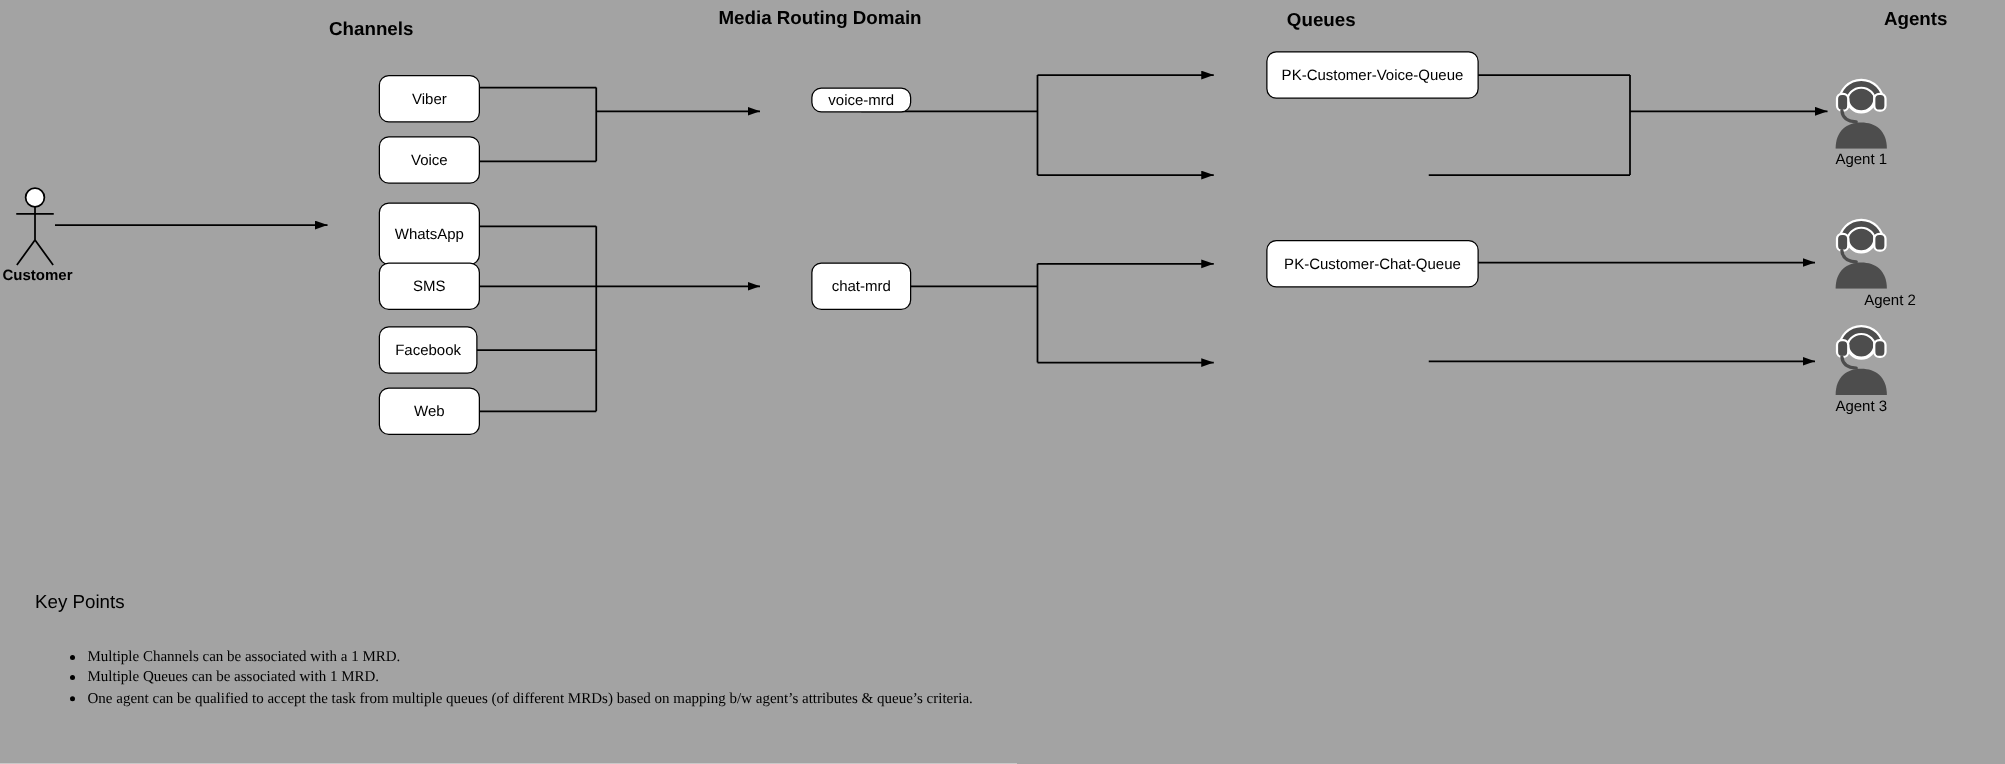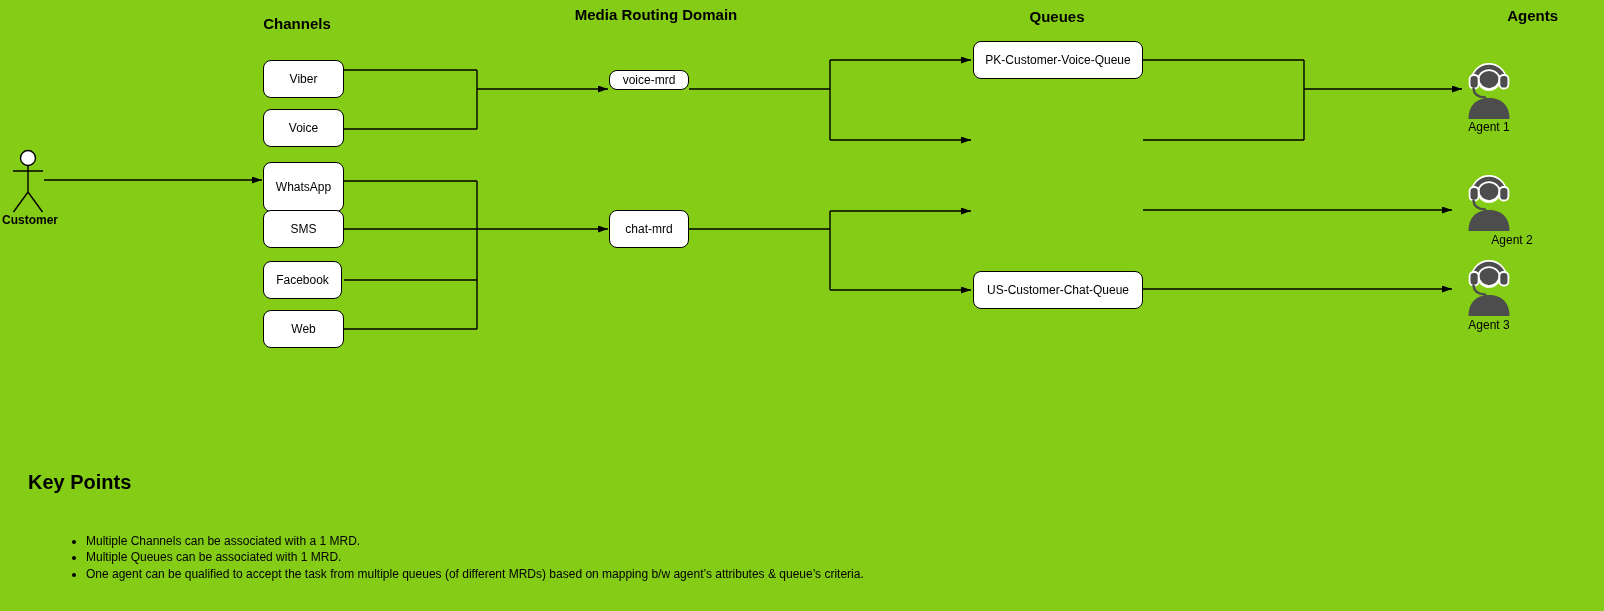--- a/index.html
+++ b/index.html
@@ -1,29 +1,29 @@
 <!DOCTYPE html>
 <html><head>
 <meta charset="utf-8">
 <style>
   html,body{margin:0;padding:0;background:#ffffff;}
   body{font-family:"Liberation Sans", sans-serif;color:#000;}
-  #canvas{position:relative;width:1604px;height:611px;background:#84cc16;overflow:hidden;}
+  #canvas{position:relative;width:1604px;height:611px;background:#a3a3a3;overflow:hidden;}
   #connectors{position:absolute;left:0;top:0;}
   .hdr{position:absolute;font-weight:bold;font-size:15px;text-align:center;line-height:18px;}
   .node{position:absolute;box-sizing:border-box;background:#fff;border:1.5px solid #000;
         border-radius:8px;display:flex;align-items:center;justify-content:center;
-        font-size:12px;text-align:center;line-height:14px;}
+        font-size:12px;text-align:center;line-height:14px;margin-left:40px;}
   .agent-icon{position:absolute;}
   .agent-label{position:absolute;width:80px;text-align:center;font-size:12px;line-height:14px;}
   .customer-label{position:absolute;left:0;top:213px;width:60px;text-align:center;
         font-weight:bold;font-size:12px;line-height:14px;}
-  .kp-heading{position:absolute;left:28px;top:473px;font-weight:bold;font-size:20px;line-height:18px;}
-  .kp-list{position:absolute;left:48px;top:517px;margin:16px;padding:0 0 0 22px;
-        font-size:12px;line-height:16.4px;}
+  .kp-heading{position:absolute;left:28px;top:473px;font-weight:normal;font-size:15px;line-height:18px;}
+  .kp-list{position:absolute;left:48px;top:517px;margin:0;padding:0 0 0 22px;
+        font-size:12px;line-height:16.4px;font-family:Liberation Serif, serif;}
   .kp-list li{margin:0;padding:0;}
 </style>
 </head>
 <body>
 
 <div id="canvas">
 
   <svg id="connectors" width="1604" height="611" viewBox="0 0 1604 611" xmlns="http://www.w3.org/2000/svg">
     <defs>
       <marker id="arrow" markerWidth="11" markerHeight="8" refX="10" refY="3.5" orient="auto" markerUnits="userSpaceOnUse">
@@ -109,22 +109,22 @@
   <div class="node" style="left:609px;top:70px;width:80px;height:20px;">
     <span>voice-mrd</span>
   </div>
   <div class="node" style="left:609px;top:210px;width:80px;height:38px;">
     <span>chat-mrd</span>
   </div>
 
   <div class="node" style="left:973px;top:41px;width:170px;height:38px;">
     <span>PK-Customer-Voice-Queue</span>
   </div>
-  <div class="node" style="left:973px;top:271px;width:170px;height:38px;">
-    <span>US-Customer-Chat-Queue</span>
+  <div class="node" style="left:973px;top:192px;width:170px;height:38px;">
+    <span>PK-Customer-Chat-Queue</span>
   </div>
 
   <svg class="agent-icon" style="left:1465px;top:61px;" width="48" height="58">
       <use href="#agent-sym"></use>
     </svg>
   <div class="agent-label" style="left:1449px;top:120px;">Agent 1</div>
 
   <svg class="agent-icon" style="left:1465px;top:173px;" width="48" height="58">
       <use href="#agent-sym"></use>
     </svg>

